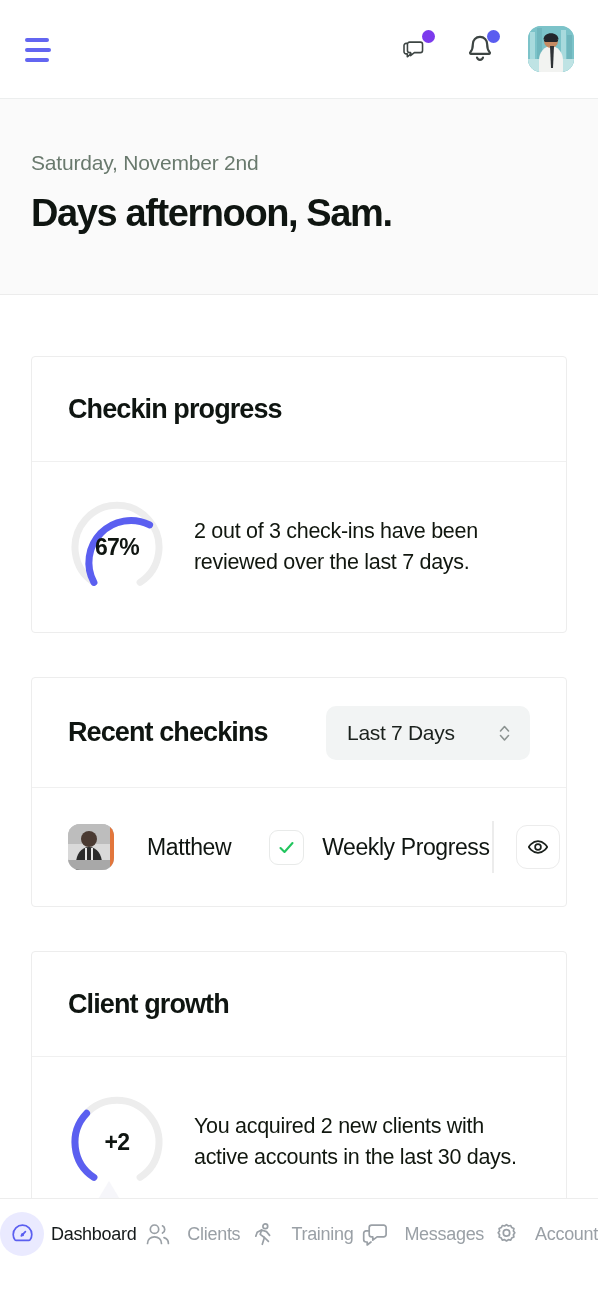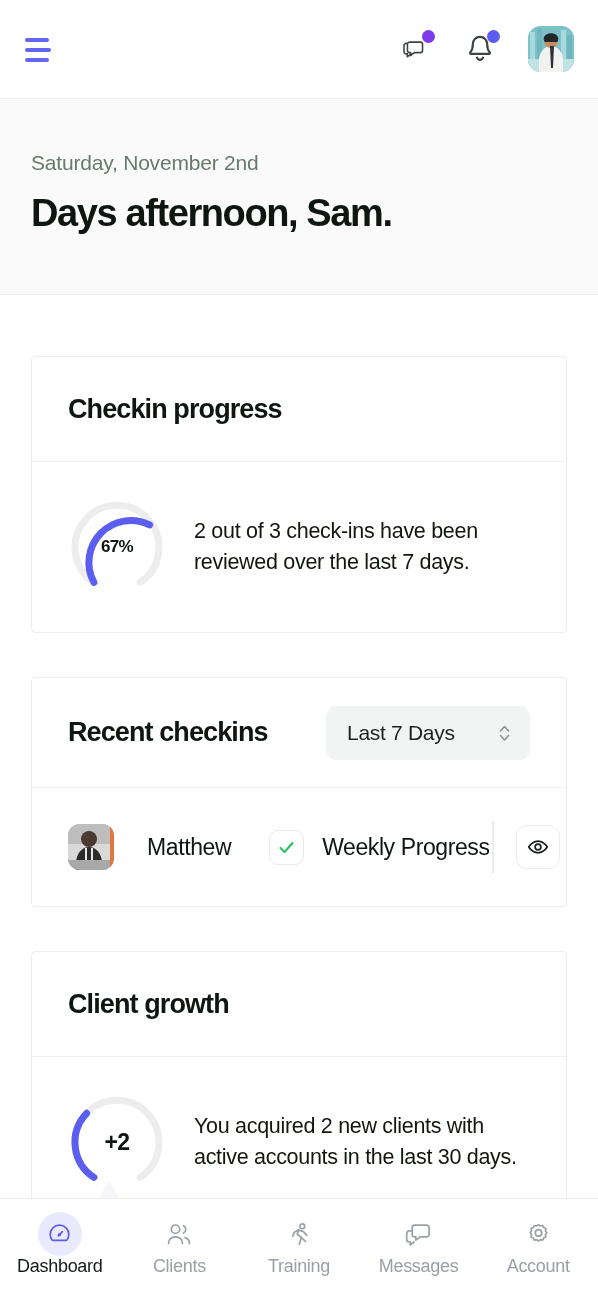--- a/index.html
+++ b/index.html
@@ -175,21 +175,21 @@
   }
 
   .gauge { position: relative; width: 98px; height: 98px; flex: none; }
   .gauge svg { display: block; }
   .gauge-label {
     position: absolute;
     inset: 0;
     display: flex;
     align-items: center;
     justify-content: center;
-    font-size: 17px;
+    font-size: 23px;
     font-weight: 600;
     color: #0f1511;
     letter-spacing: -0.6px;
   }
   .gauge-label.small { font-size: 23px; }
 
   .card-desc {
     font-size: 21.5px;
     line-height: 1.42;
     color: #11170f;
@@ -280,22 +280,23 @@
     height: 98px;
     background: #ffffff;
     border-top: 1px solid #ededed;
     display: flex;
     align-items: flex-start;
     padding-top: 13px;
   }
   .nav-item {
     flex: 1 1 0;
     display: flex;
-    flex-direction: column;
-    align-items: center;
+    flex-direction: row;
+    align-items: center;
+    gap: 7px;
     cursor: pointer;
   }
   .nav-icon-wrap {
     width: 44px; height: 44px;
     border-radius: 50%;
     display: flex;
     align-items: center;
     justify-content: center;
   }
   .nav-item.active .nav-icon-wrap { background: #eaeaff; }

